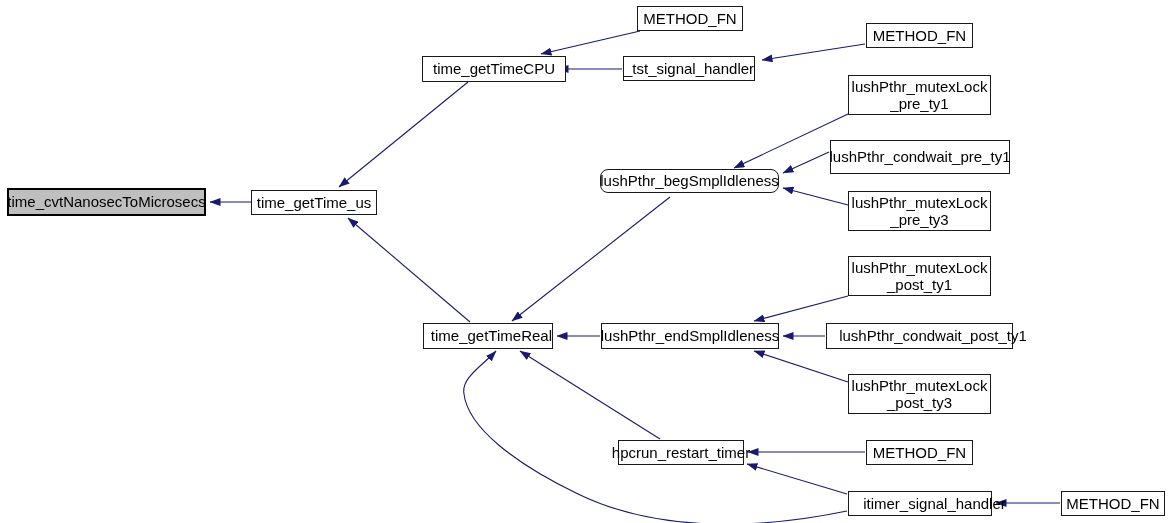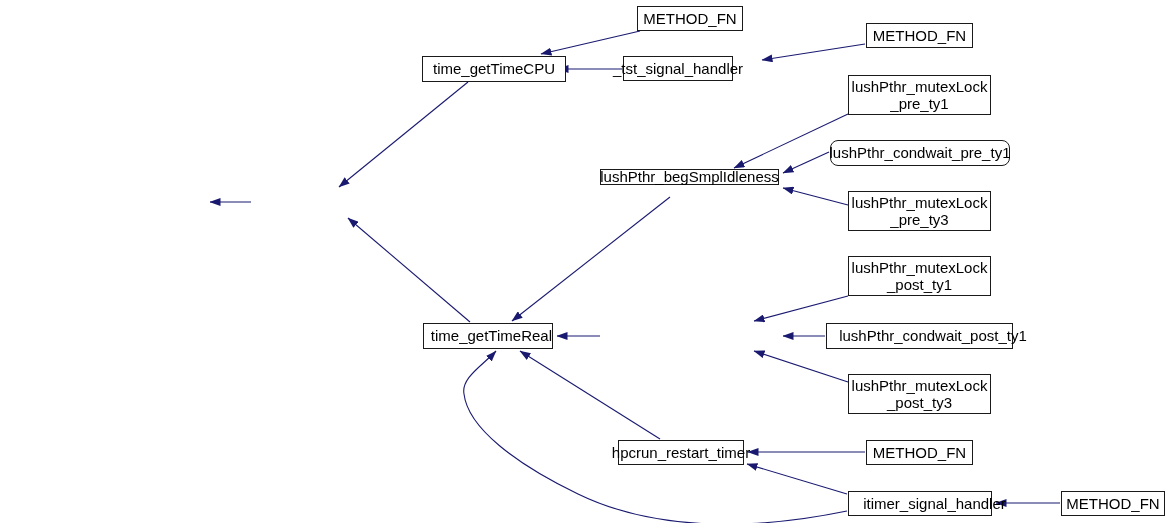--- a/index.html
+++ b/index.html
@@ -61,48 +61,57 @@
       <path d="M 600 336 L 557 336" fill="none" stroke="#191970" stroke-width="1.1" marker-end="url(#arrowhead)"></path>
       <path d="M 848 296 L 754 321" fill="none" stroke="#191970" stroke-width="1.1" marker-end="url(#arrowhead)"></path>
       <path d="M 825 336 L 783 336" fill="none" stroke="#191970" stroke-width="1.1" marker-end="url(#arrowhead)"></path>
       <path d="M 848 382 L 754 351" fill="none" stroke="#191970" stroke-width="1.1" marker-end="url(#arrowhead)"></path>
       <path d="M 660 439 L 520 351" fill="none" stroke="#191970" stroke-width="1.1" marker-end="url(#arrowhead)"></path>
       <path d="M 847 494 L 747 464" fill="none" stroke="#191970" stroke-width="1.1" marker-end="url(#arrowhead)"></path>
       <path d="M 865 452 L 748 452" fill="none" stroke="#191970" stroke-width="1.1" marker-end="url(#arrowhead)"></path>
       <path d="M 1060 503 L 996 503" fill="none" stroke="#191970" stroke-width="1.1" marker-end="url(#arrowhead)"></path>
       <path d="M 847 511 C 745 532 650 529 578 494 C 516 464 468 428 464 394 C 461 378 482 366 496 351" fill="none" stroke="#191970" stroke-width="1.1" marker-end="url(#arrowhead)"></path>
     </svg>
+<div class="node highlighted" style="left: 7px; top: 188px; width: 199px; height: 28px; background: rgb(191, 191, 191);">
+      <span>time_cvtNanosecToMicrosecs</span>
+    </div>
+    <div class="node" style="left: 251px; top: 190px; width: 126px; height: 25px; background: rgb(255, 255, 255); border-color: rgb(26, 26, 26);">
+      <span>time_getTime_us</span>
+    </div>
     <div class="node" style="left: 422px; top: 56px; width: 144px; height: 26px; background: rgb(255, 255, 255); border-color: rgb(26, 26, 26);">
       <span>time_getTimeCPU</span>
     </div>
     <div class="node" style="left: 637px; top: 6px; width: 106px; height: 25px; background: rgb(255, 255, 255); border-color: rgb(26, 26, 26);">
       <span>METHOD_FN</span>
     </div>
-    <div class="node" style="left: 623px; top: 56px; width: 110px; height: 25px; background: rgb(255, 255, 255); border-color: rgb(26, 26, 26);">
+    <div class="node" style="left: 623px; top: 56px; width: 132px; height: 25px; background: rgb(255, 255, 255); border-color: rgb(26, 26, 26);">
       <span>_tst_signal_handler</span>
     </div>
     <div class="node" style="left: 866px; top: 23px; width: 107px; height: 25px; background: rgb(255, 255, 255); border-color: rgb(26, 26, 26);">
       <span>METHOD_FN</span>
     </div>
-    <div class="node" style="left: 600px; top: 169px; width: 179px; height: 16px; background: rgb(255, 255, 255); border-color: rgb(26, 26, 26);">
+    <div class="node" style="left: 600px; top: 169px; width: 179px; height: 24px; background: rgb(255, 255, 255); border-color: rgb(26, 26, 26); border-radius: 8px;">
       <span>lushPthr_begSmplIdleness</span>
     </div>
     <div class="node" style="left: 848px; top: 75px; width: 143px; height: 40px; background: rgb(255, 255, 255); border-color: rgb(26, 26, 26);">
       <span>lushPthr_mutexLock</span>
       <span>_pre_ty1</span>
     </div>
-    <div class="node" style="left: 830px; top: 140px; width: 180px; height: 26px; background: rgb(255, 255, 255); border-color: rgb(26, 26, 26); border-radius: 8px;">
+    <div class="node" style="left: 830px; top: 140px; width: 180px; height: 34px; background: rgb(255, 255, 255); border-color: rgb(26, 26, 26);">
       <span>lushPthr_condwait_pre_ty1</span>
     </div>
     <div class="node" style="left: 848px; top: 191px; width: 143px; height: 40px; background: rgb(255, 255, 255); border-color: rgb(26, 26, 26);">
       <span>lushPthr_mutexLock</span>
       <span>_pre_ty3</span>
     </div>
     <div class="node" style="left: 423px; top: 323px; width: 130px; height: 26px; background: rgb(255, 255, 255); border-color: rgb(26, 26, 26); align-items: flex-end;">
       <span>time_getTimeReal</span>
+    </div>
+    <div class="node" style="left: 601px; top: 323px; width: 178px; height: 26px; background: rgb(255, 255, 255); border-color: rgb(26, 26, 26);">
+      <span>lushPthr_endSmplIdleness</span>
     </div>
     <div class="node" style="left: 848px; top: 256px; width: 143px; height: 40px; background: rgb(255, 255, 255); border-color: rgb(26, 26, 26);">
       <span>lushPthr_mutexLock</span>
       <span>_post_ty1</span>
     </div>
     <div class="node" style="left: 826px; top: 323px; width: 187px; height: 26px; background: rgb(255, 255, 255); border-color: rgb(26, 26, 26); padding-left: 27px;">
       <span>lushPthr_condwait_post_ty1</span>
     </div>
     <div class="node" style="left: 848px; top: 374px; width: 143px; height: 40px; background: rgb(255, 255, 255); border-color: rgb(26, 26, 26);">
       <span>lushPthr_mutexLock</span>

